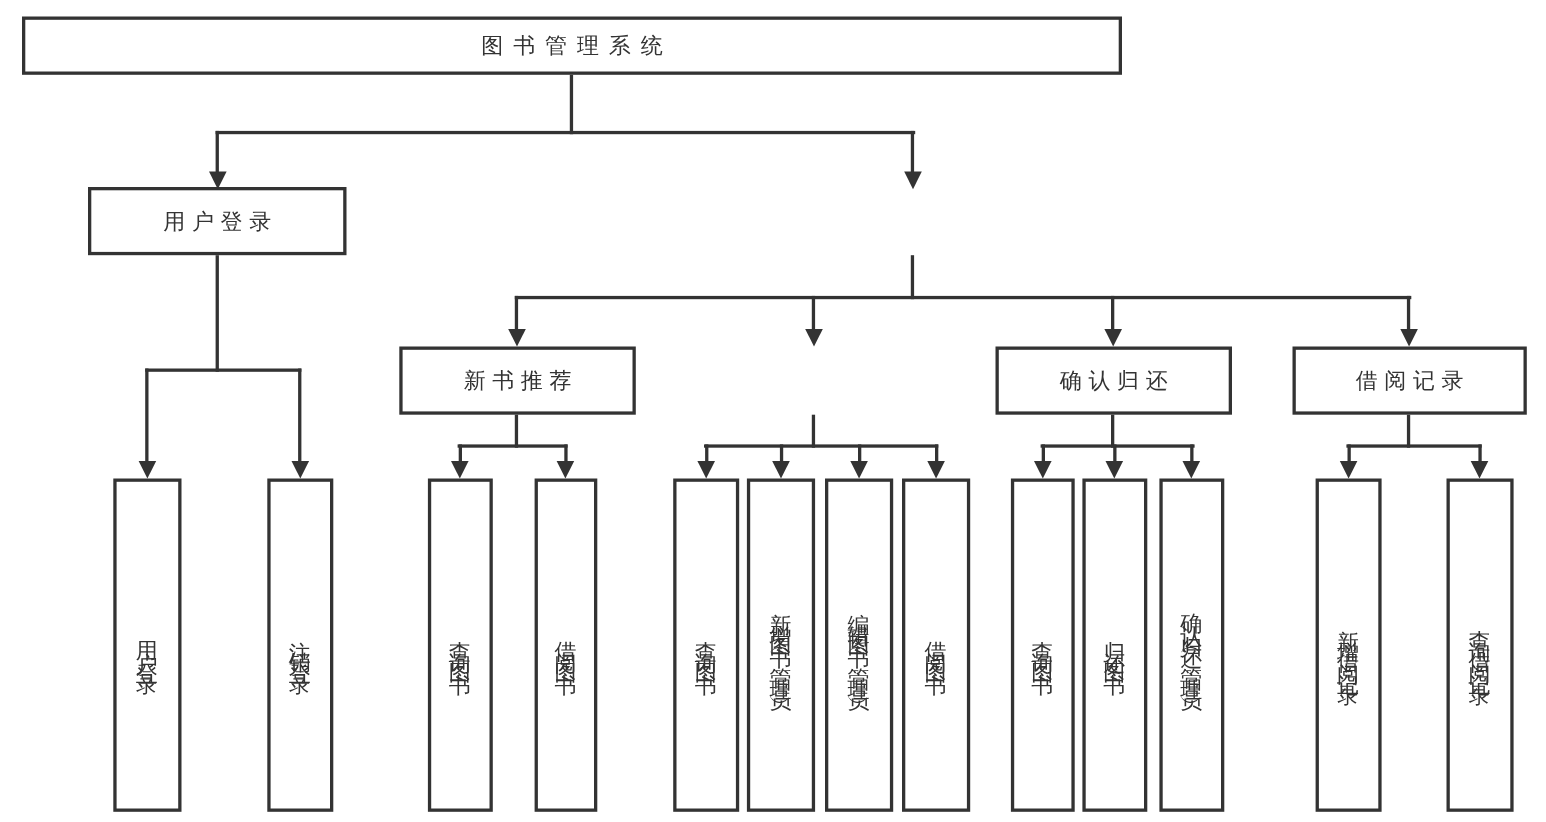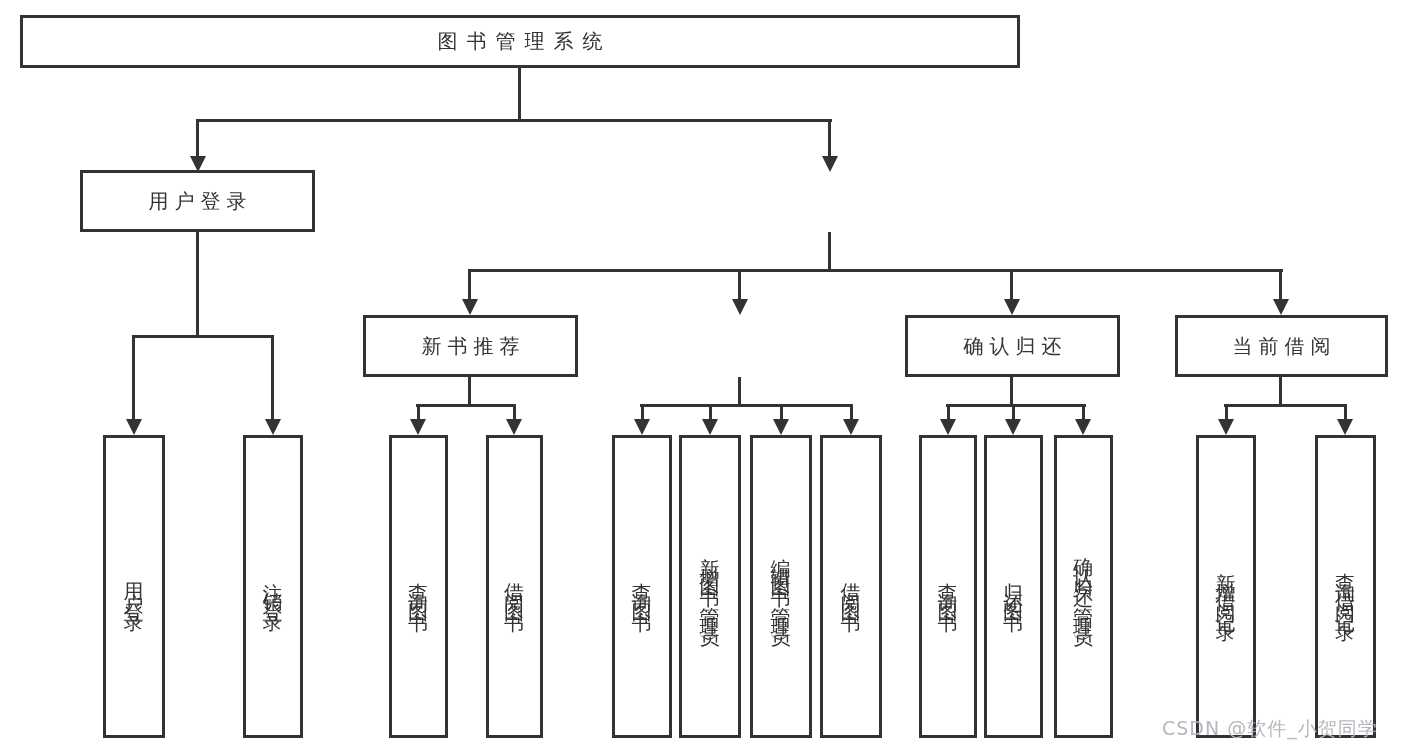--- a/index.html
+++ b/index.html
@@ -75,21 +75,21 @@
     <span class="hlabel">用户登录</span>
   </div>
 
   <div class="box" style="left:363px; top:315px; width:215px; height:62px;">
     <span class="hlabel">新书推荐</span>
   </div>
   <div class="box" style="left:905px; top:315px; width:215px; height:62px;">
     <span class="hlabel">确认归还</span>
   </div>
   <div class="box" style="left:1175px; top:315px; width:213px; height:62px;">
-    <span class="hlabel">当前借阅</span>
+    <span class="hlabel">借阅记录</span>
   </div>
 
   <div class="box" style="left:103px; top:435px; width:62px; height:303px;">
     <span class="vlabel">用户登录</span>
   </div>
   <div class="box" style="left:243px; top:435px; width:60px; height:303px;">
     <span class="vlabel">注销登录</span>
   </div>
   <div class="box" style="left:389px; top:435px; width:59px; height:303px;">
     <span class="vlabel">查询图书</span>
@@ -177,15 +177,14 @@
   <div class="vl" style="left:1082px; top:404px; height:17px;"></div>
   <div class="arrow" style="left:1075px; top:419px;"></div>
 
   <div class="vl" style="left:1279px; top:377px; height:30px;"></div>
   <div class="hl" style="left:1224px; top:404px; width:123px;"></div>
   <div class="vl" style="left:1225px; top:404px; height:17px;"></div>
   <div class="arrow" style="left:1218px; top:419px;"></div>
   <div class="vl" style="left:1344px; top:404px; height:17px;"></div>
   <div class="arrow" style="left:1337px; top:419px;"></div>
 
-  <div class="watermark">CSDN @软件_小贺同学</div>
 
 </div>
 
 </body></html>

